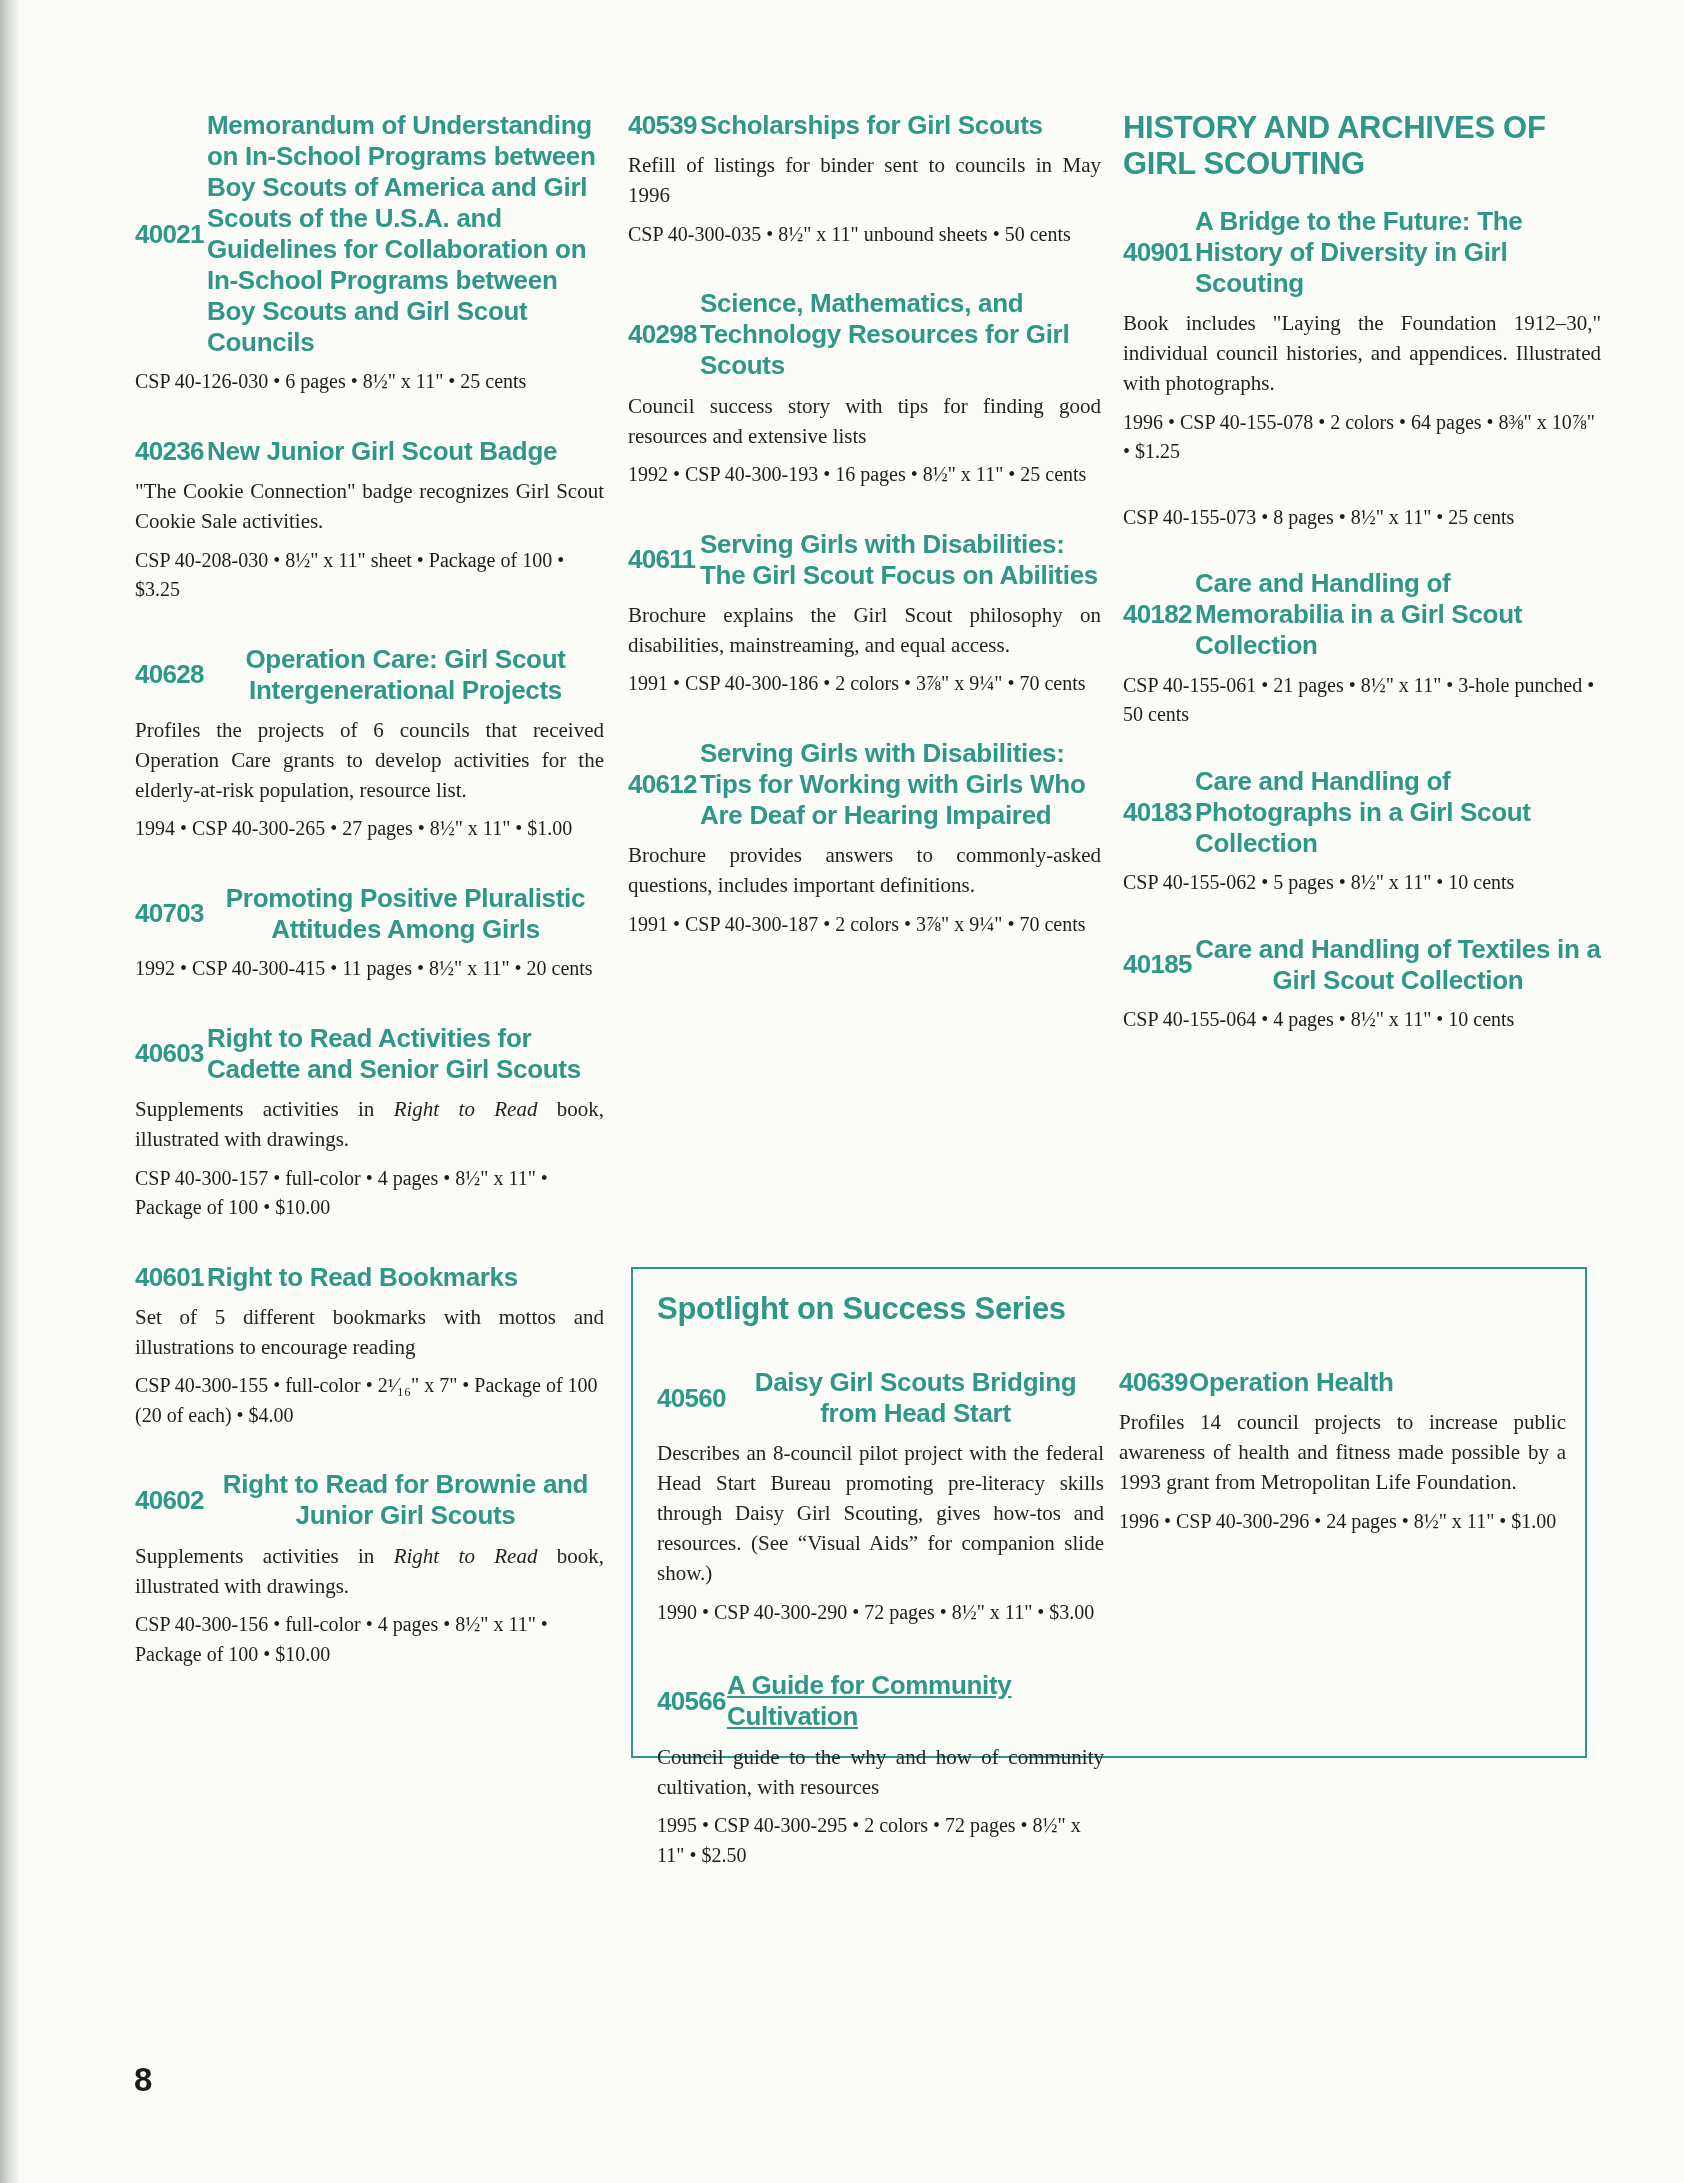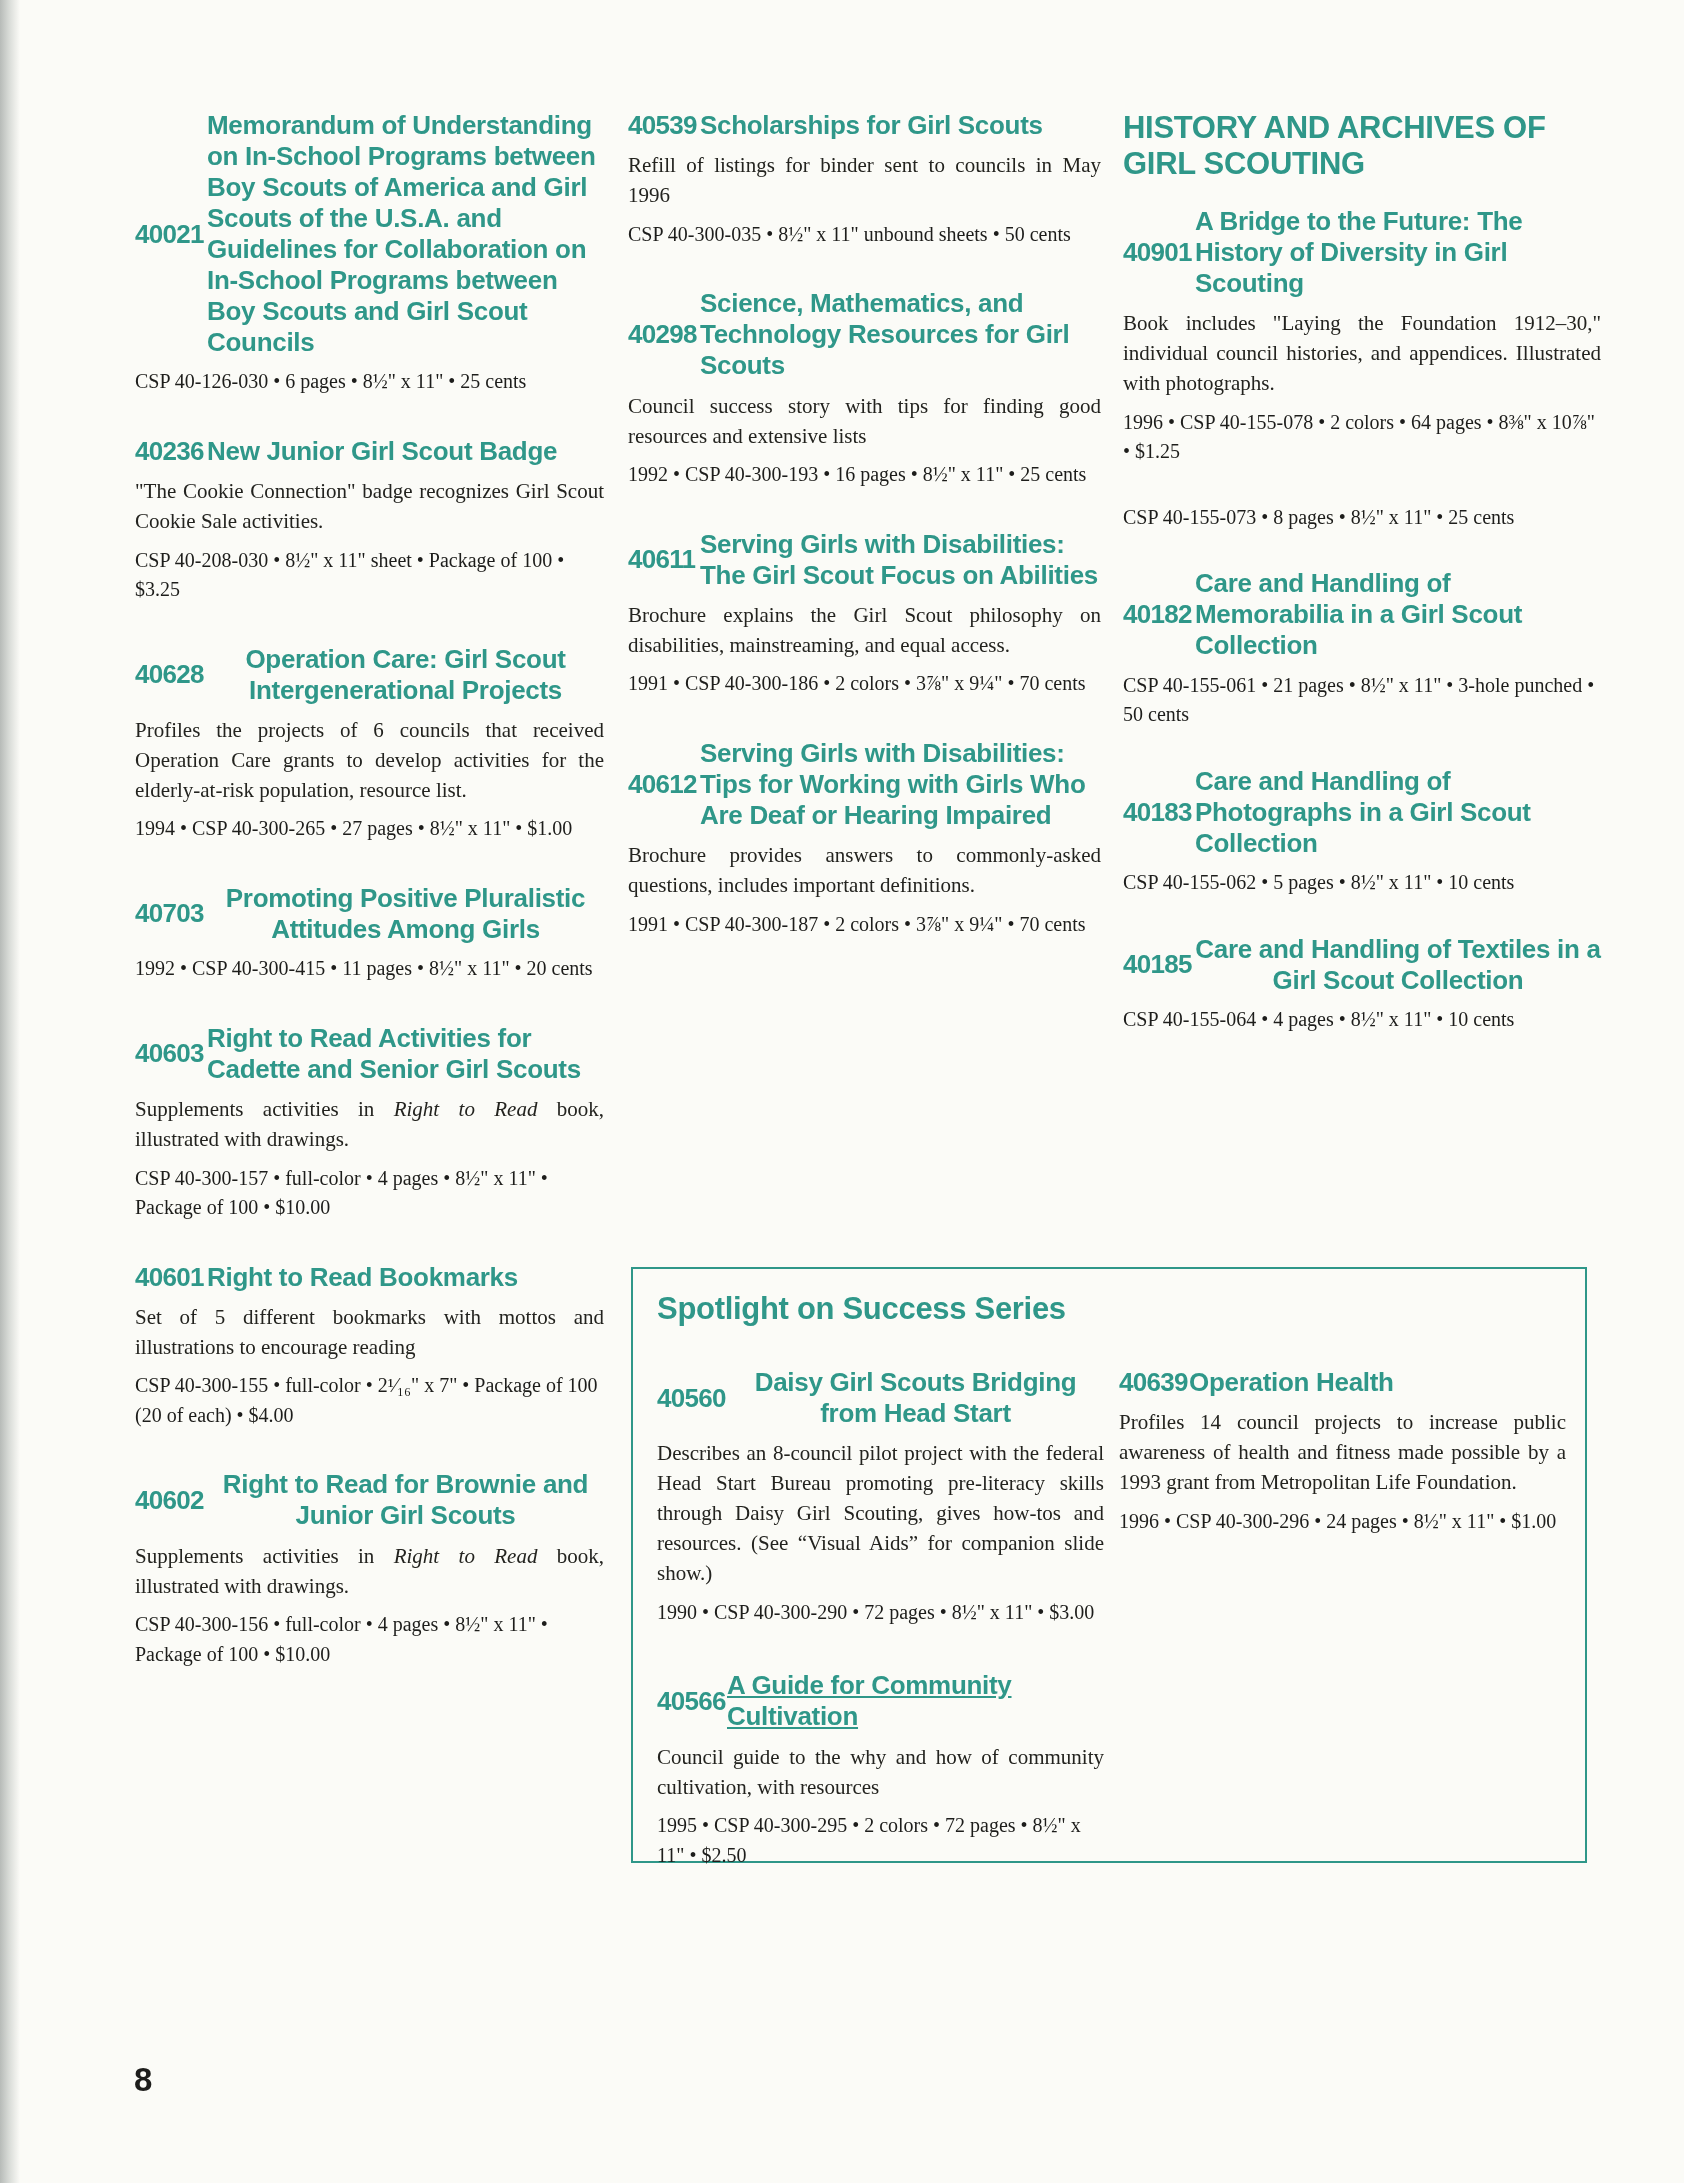--- a/index.html
+++ b/index.html
@@ -57,21 +57,21 @@
 
   .section-header{
     margin:0 0 24px 0;
     font-family:"Liberation Sans",sans-serif;font-weight:bold;
     font-size:31px;line-height:36px;color:var(--teal);
     letter-spacing:-0.3px;
   }
 
   .spotlight{
     position:absolute;left:631px;top:1267px;
-    width:956px;height:596px;box-sizing:border-box;
+    width:956px;height:491px;box-sizing:border-box;
     border:2.7px solid var(--teal);
     padding:23px 10px 0 24px;
     background:var(--paper);
   }
   .box-header{
     margin:0 0 42px 0;
     font-family:"Liberation Sans",sans-serif;font-weight:bold;
     font-size:31px;line-height:33px;color:var(--teal);
     letter-spacing:-0.3px;
   }

